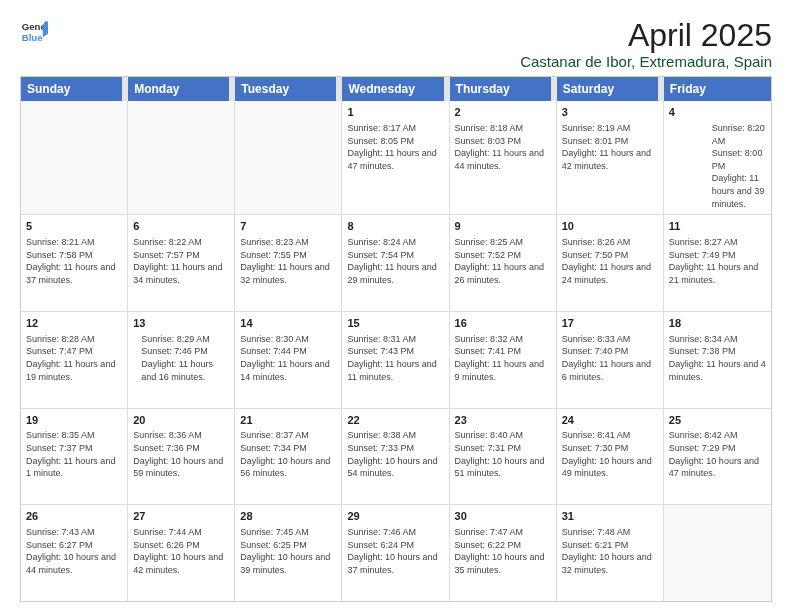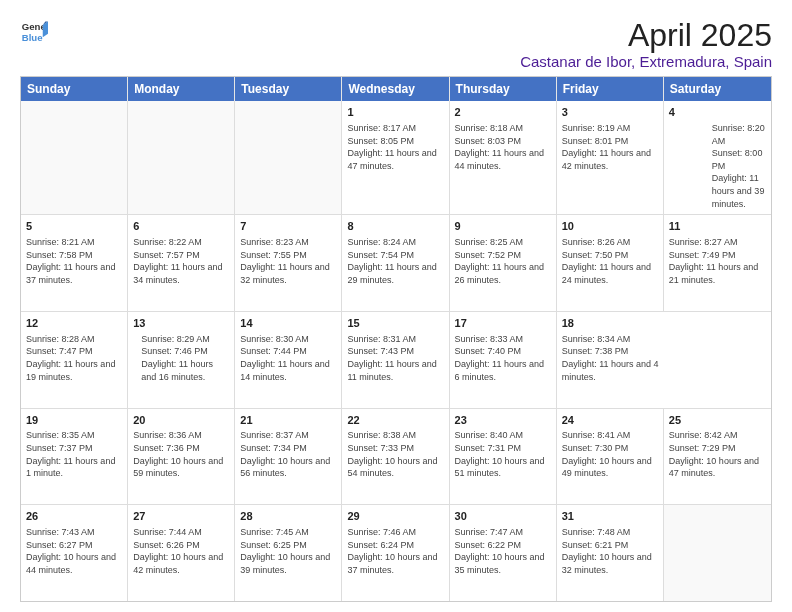--- a/index.html
+++ b/index.html
@@ -37,40 +37,40 @@
     }
     .title-block h1 {
       font-size: 32px;
       font-weight: normal;
       color: #222;
       line-height: 1.1;
     }
     .title-block h2 {
       font-size: 15px;
       font-weight: normal;
-      color: #4c1d95;
+      color: #14532d;
     }
     .calendar {
       flex: 1;
       display: flex;
       flex-direction: column;
       border: 1px solid #ccc;
     }
     .cal-header {
       display: grid;
       grid-template-columns: repeat(7, 1fr);
       background: #4472c4;
     }
     .cal-header-cell {
       color: #fff;
       font-size: 12px;
       font-weight: bold;
       padding: 5px 6px;
       text-align: left;
-      border-right: 1px solid #e5e5e5;
+      border-right: 6px solid #e5e5e5;
     }
     .cal-header-cell:last-child { border-right: none; }
     .cal-body {
       flex: 1;
       display: flex;
       flex-direction: column;
     }
     .cal-row {
       display: grid;
       grid-template-columns: repeat(7, 1fr);
@@ -121,22 +121,22 @@
     </div>
   </div>
 
   <div class="calendar">
     <div class="cal-header">
       <div class="cal-header-cell">Sunday</div>
       <div class="cal-header-cell">Monday</div>
       <div class="cal-header-cell">Tuesday</div>
       <div class="cal-header-cell">Wednesday</div>
       <div class="cal-header-cell">Thursday</div>
+      <div class="cal-header-cell">Saturday</div>
       <div class="cal-header-cell">Friday</div>
-      <div class="cal-header-cell">Saturday</div>
     </div>
     <div class="cal-body" id="cal-body">
     <div class="cal-row">
           <div class="cal-cell empty"></div>
           <div class="cal-cell empty"></div>
           <div class="cal-cell empty"></div>
           <div class="cal-cell">
             <span class="day-num">1</span>
             <div class="info" style="white-space: pre-line;">Sunrise: 8:17 AM
 Sunset: 8:05 PM
@@ -224,20 +224,26 @@
 Sunset: 7:44 PM
 Daylight: 11 hours and 14 minutes.</div>
           </div>
           <div class="cal-cell">
             <span class="day-num">15</span>
             <div class="info" style="white-space: pre-line;">Sunrise: 8:31 AM
 Sunset: 7:43 PM
 Daylight: 11 hours and 11 minutes.</div>
           </div>
           <div class="cal-cell">
+            <span class="day-num">16</span>
+            <div class="info" style="white-space: pre-line;">Sunrise: 8:32 AM
+Sunset: 7:41 PM
+Daylight: 11 hours and 9 minutes.</div>
+          </div>
+          <div class="cal-cell">
             <span class="day-num">17</span>
             <div class="info" style="white-space: pre-line;">Sunrise: 8:33 AM
 Sunset: 7:40 PM
 Daylight: 11 hours and 6 minutes.</div>
           </div>
           <div class="cal-cell">
             <span class="day-num">18</span>
             <div class="info" style="white-space: pre-line;">Sunrise: 8:34 AM
 Sunset: 7:38 PM
 Daylight: 11 hours and 4 minutes.</div>

